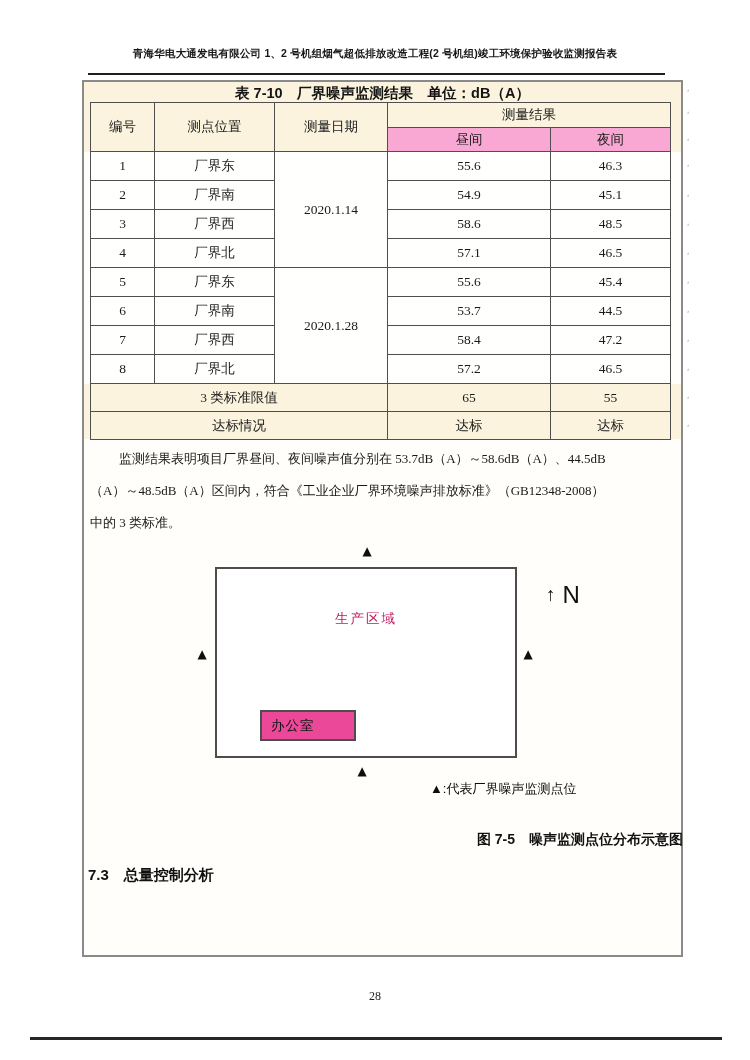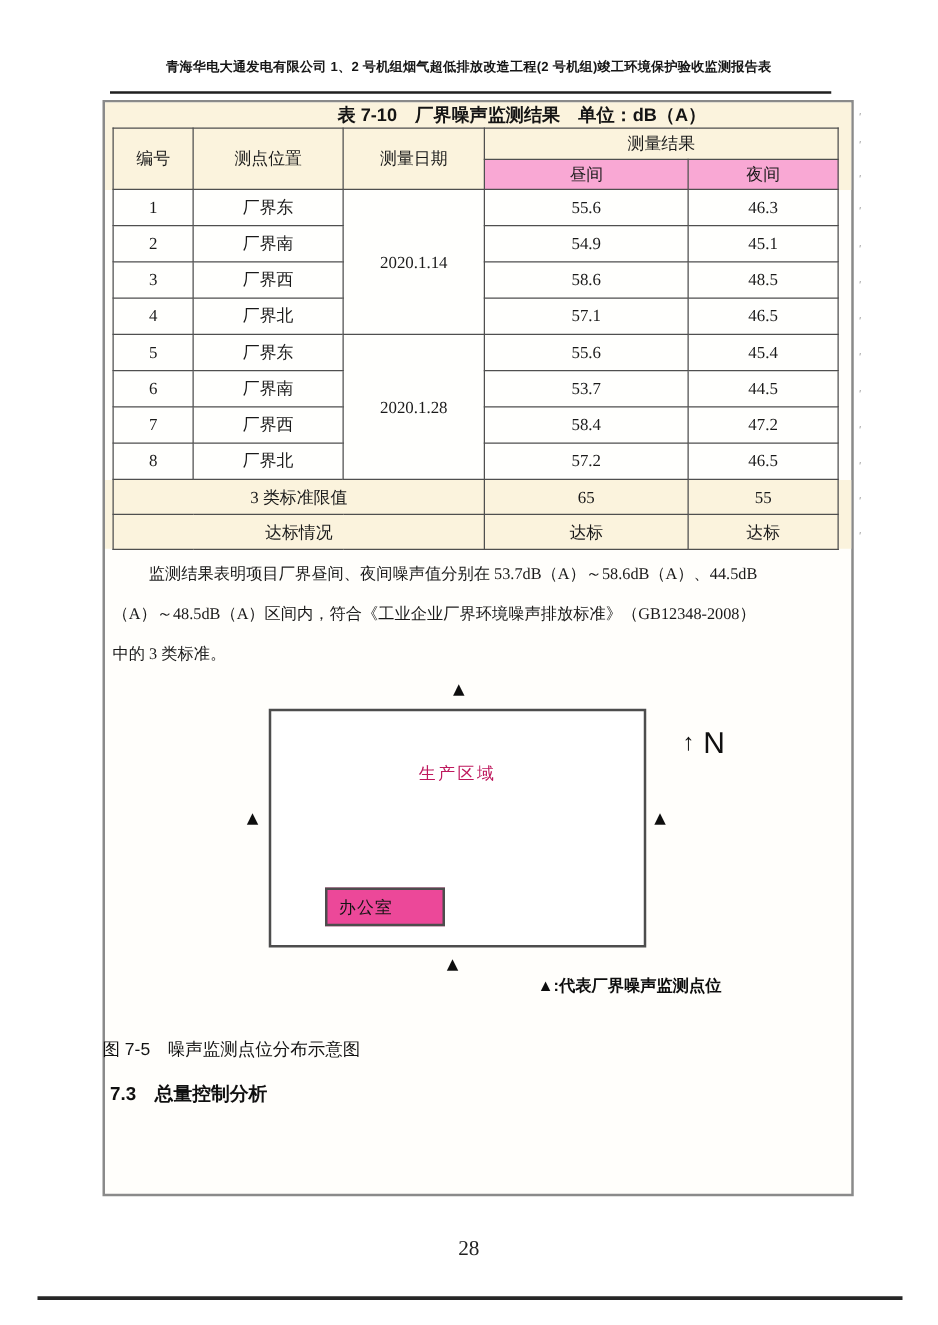--- a/index.html
+++ b/index.html
@@ -16,21 +16,21 @@
   .title-rule { position:absolute; left:88px; top:73px; width:577px; height:2px; background:#1f1f1f; }
 
   .frame {
     position:absolute; left:82px; top:80px; width:601px; height:877px;
     border:2px solid #8a8a8a; box-sizing:border-box; background:#fffefb;
   }
   .cream-band-top { position:absolute; left:84px; top:82px; width:597px; height:70px; background:#fbf3dd; }
   .cream-band-foot { position:absolute; left:84px; top:384px; width:597px; height:55px; background:#fbf3dd; }
 
   .tbl-caption {
-    position:absolute; left:84px; top:83px; width:667px; height:20px; line-height:20px;
+    position:absolute; left:84px; top:83px; width:597px; height:20px; line-height:20px;
     text-align:center; font-family:"Liberation Sans","DejaVu Sans",sans-serif;
     font-weight:bold; font-size:14.5px; color:#141414;
   }
 
   table.noise {
     position:absolute; left:90px; top:102px; width:580px;
     border-collapse:collapse; table-layout:fixed;
   }
   table.noise td {
     border:1px solid #4f4f4f; text-align:center; vertical-align:middle;
@@ -59,37 +59,37 @@
   .office-box {
     position:absolute; left:260px; top:710px; width:96px; height:31px;
     border:2px solid #4d4d4d; box-sizing:border-box; background:#ec4899;
     line-height:27px; padding-left:9px; font-size:13.5px; letter-spacing:1px; color:#141414;
   }
   .north { position:absolute; left:546px; top:581px; font-family:"Liberation Sans","DejaVu Sans",sans-serif; color:#101010; }
   .north .arrow { font-size:19px; vertical-align:2px; }
   .north .n { font-size:24px; margin-left:7px; }
   .legend {
     position:absolute; left:430px; top:780px;
-    font-family:"Liberation Sans","DejaVu Sans",sans-serif; font-weight:bold;
+    font-family:"Liberation Sans","DejaVu Sans",sans-serif; font-weight:normal;
     font-size:13px; color:#0d0d0d;
   }
 
   .figcap {
-    position:absolute; left:82px; top:831px; width:601px; text-align:left;
-    font-family:"Liberation Sans","DejaVu Sans",sans-serif; font-weight:normal; font-size:14px; color:#121212;
+    position:absolute; left:82px; top:831px; width:601px; text-align:right;
+    font-family:"Liberation Sans","DejaVu Sans",sans-serif; font-weight:bold; font-size:14px; color:#121212;
   }
   .sec-heading {
     position:absolute; left:88px; top:866px;
     font-family:"Liberation Sans","DejaVu Sans",sans-serif; font-weight:bold; font-size:15px; color:#101010;
   }
   .p2 { position:absolute; left:90px; top:895px; width:594px; font-size:14.5px; color:#191919; }
   .p2 .ln { height:31px; line-height:31px; white-space:nowrap; }
   .hl { background:#d8d8d8; }
 
-  .page-num { position:absolute; left:0; top:989px; width:750px; text-align:center; font-size:17px; color:#222; }
+  .page-num { position:absolute; left:0; top:989px; width:750px; text-align:center; font-size:12px; color:#222; }
   .bottom-rule { position:absolute; left:30px; top:1037px; width:692px; height:3px; background:#262626; }
 </style>
 </head>
 <body>
 
 <div class="page">
 
   <div class="doc-title">青海华电大通发电有限公司 1、2 号机组烟气超低排放改造工程(2 号机组)竣工环境保护验收监测报告表</div>
   <div class="title-rule"></div>
 

